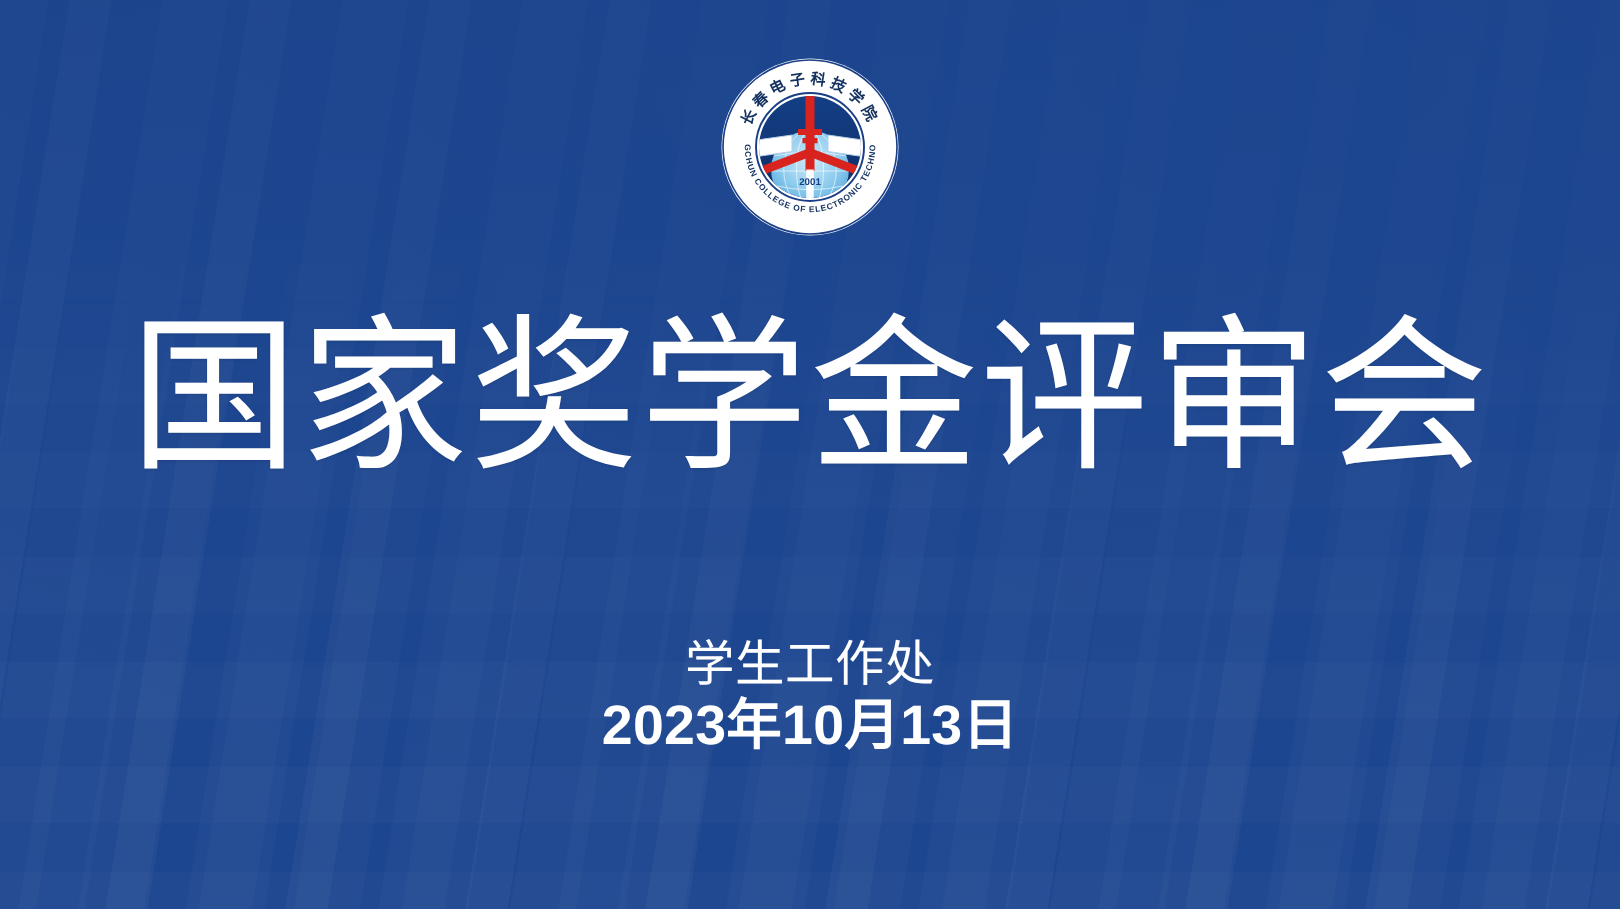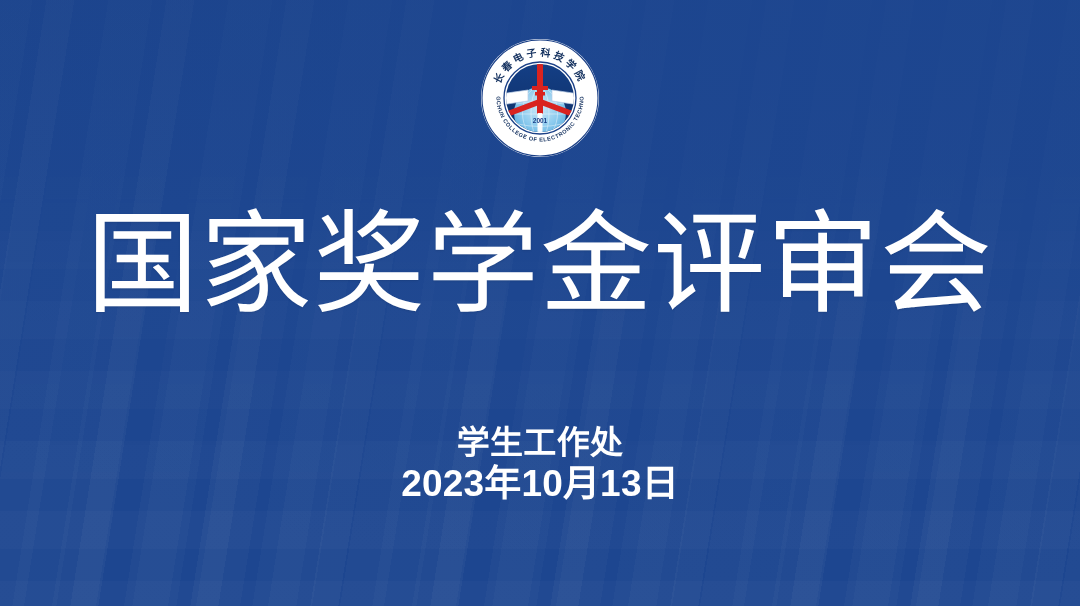--- a/index.html
+++ b/index.html
@@ -111,21 +111,21 @@
   .subtitle-block {
     position:absolute;
     left:0; right:0;
     top:424px;
     text-align:center;
     color:#ffffff;
   }
   .sub-org {
     font-size:33px;
     line-height:1.18;
-    font-weight:700;
+    font-weight:400;
     letter-spacing:0.01em;
   }
   .sub-date {
     font-size:37px;
     line-height:1.16;
     font-weight:700;
     letter-spacing:0.005em;
   }
 </style>
 </head>

